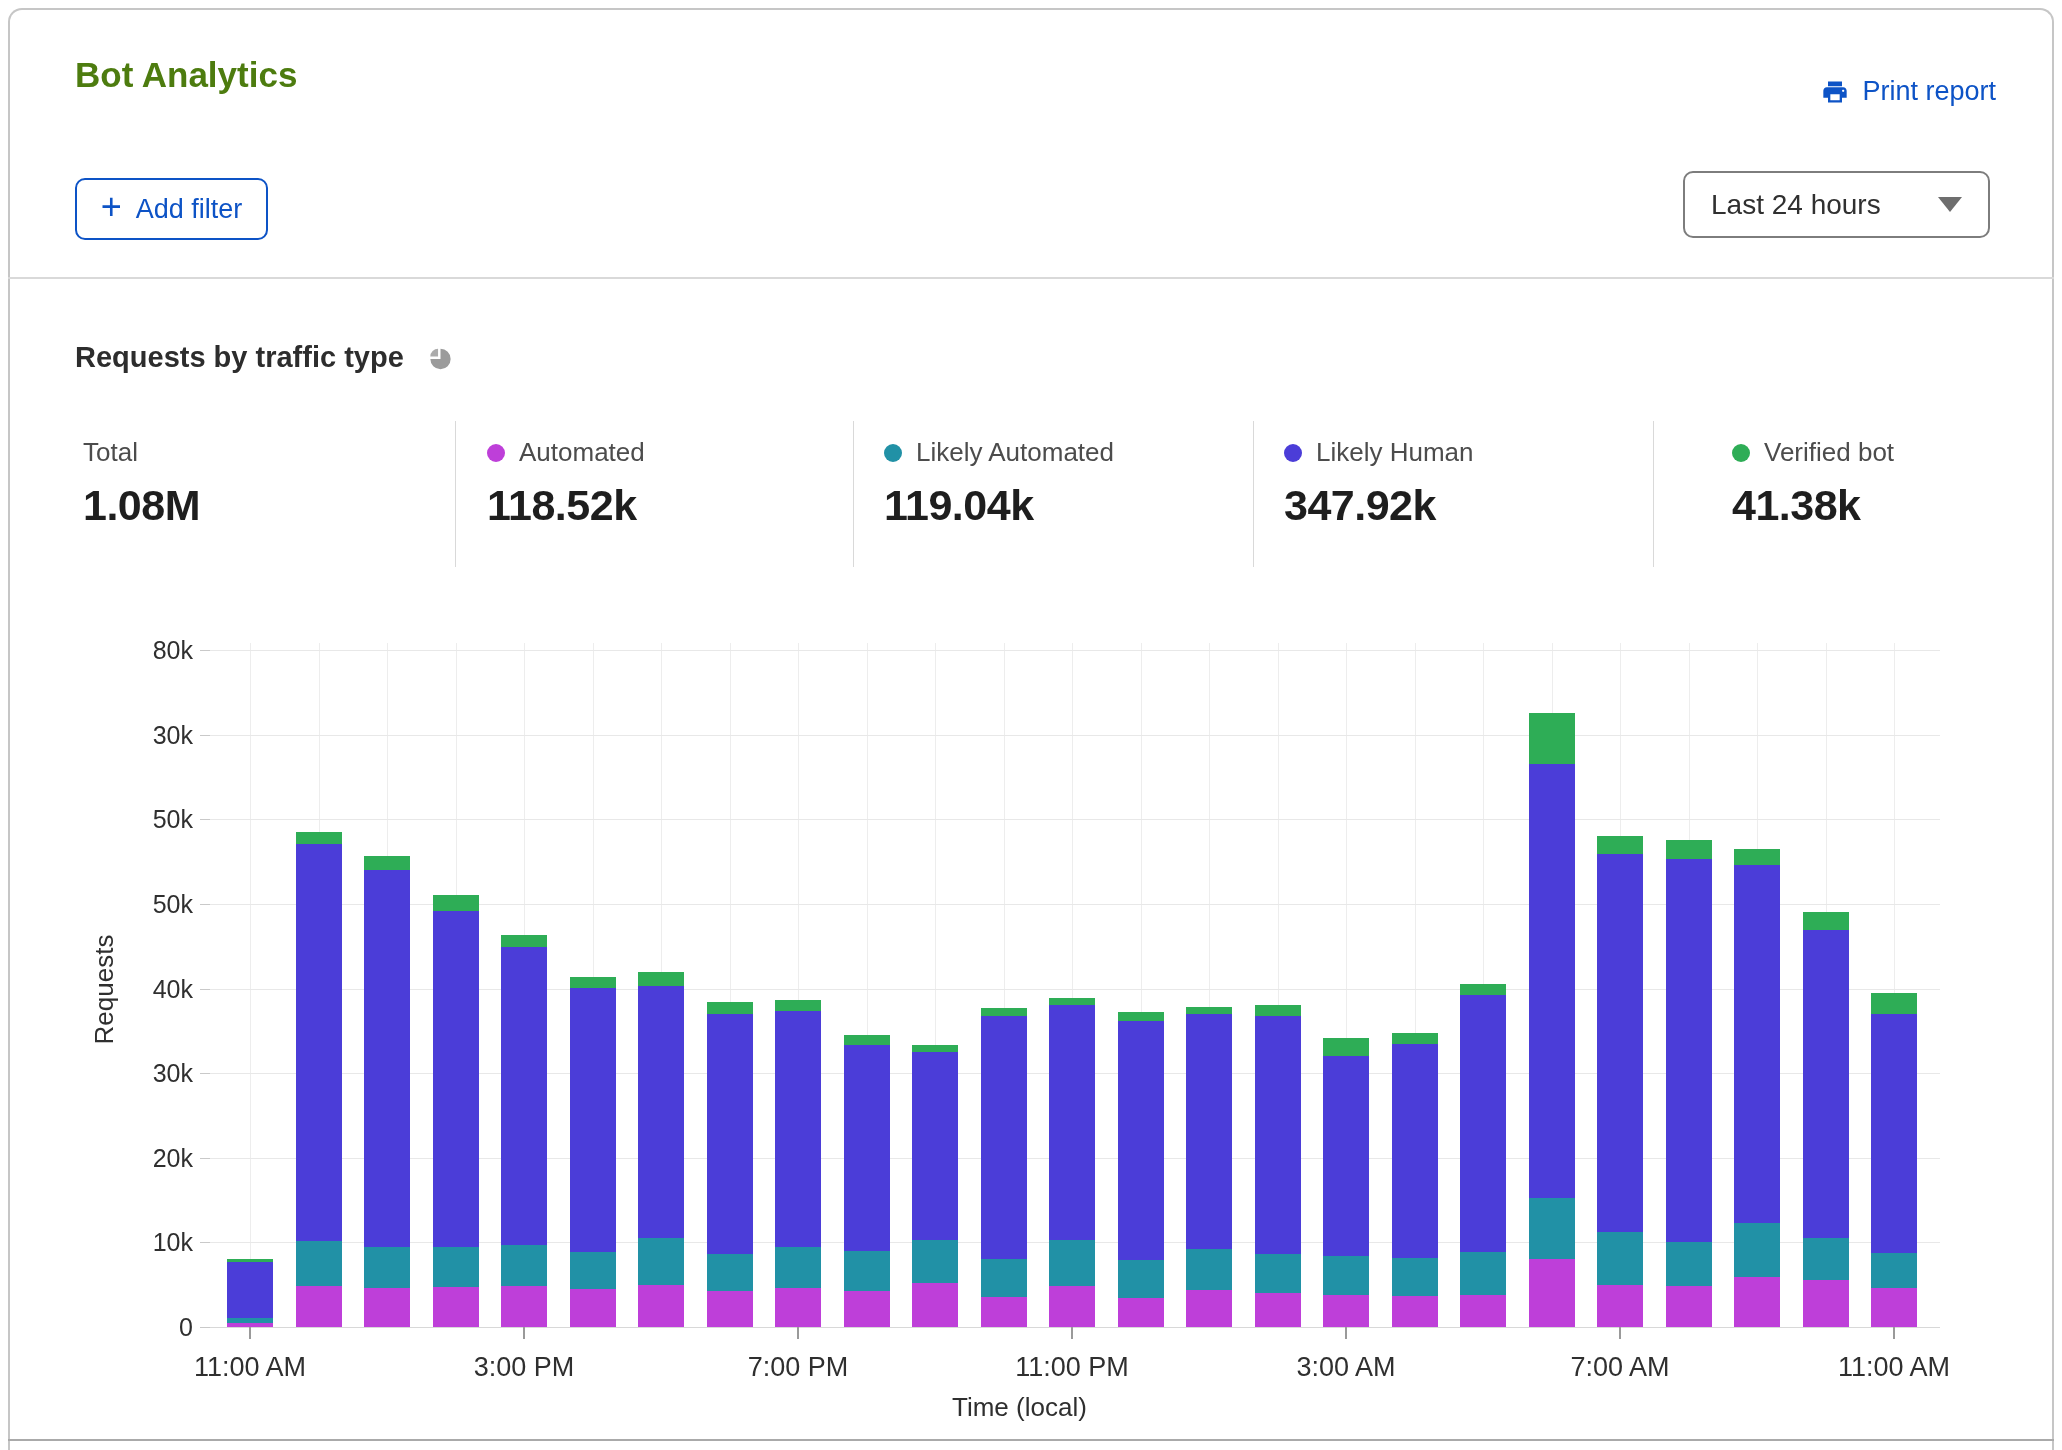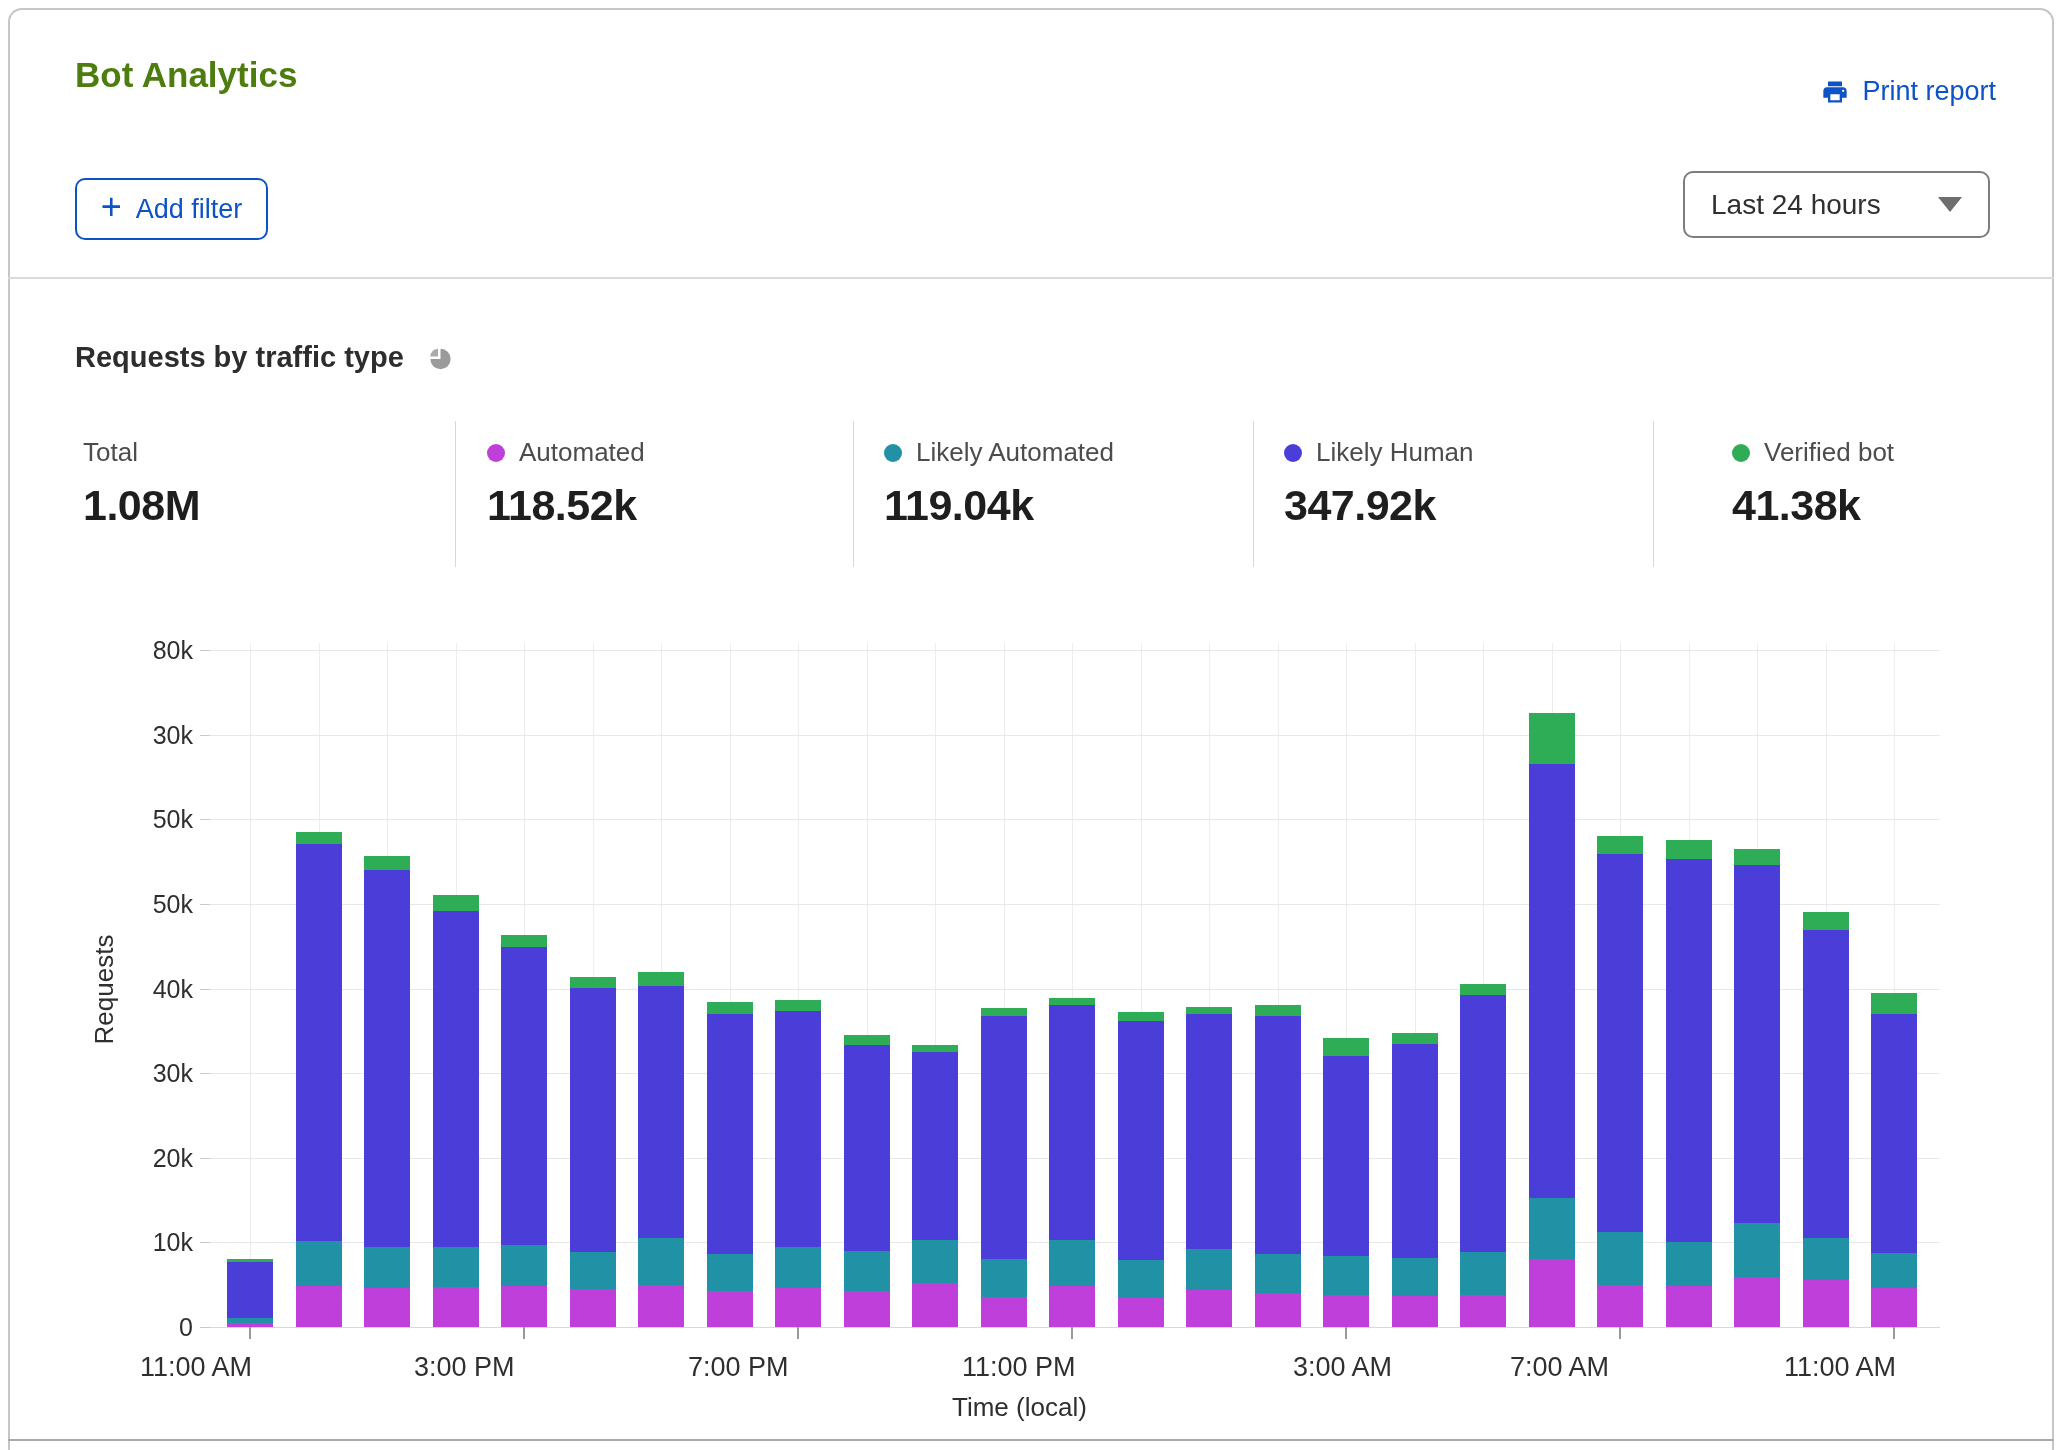--- a/index.html
+++ b/index.html
@@ -39,21 +39,21 @@
   .stat-value{font-size:43px;font-weight:700;color:#1e1e1e;margin-top:13px;letter-spacing:-0.5px;}
   .stat-divider{position:absolute;top:421px;height:146px;width:1px;background:#d9d9d9;}
 
   
   .hgrid{position:absolute;height:1px;background:#e8e8e8;}
   .hgrid.zero{background:#d8d8d8;}
   .vgrid{position:absolute;width:1px;background:#ededed;}
   .ytick-stub{position:absolute;width:10px;height:1px;background:#c9c9c9;}
   .ylab{position:absolute;width:130px;text-align:right;font-size:25px;color:#2f2f2f;line-height:28px;}
   .xtick{position:absolute;width:2px;height:12px;background:#9a9a9a;}
-  .xlab{position:absolute;width:220px;font-size:27px;color:#2f2f2f;}
+  .xlab{position:absolute;width:220px;text-align:center;font-size:27px;color:#2f2f2f;}
   .axis-y-title{position:absolute;left:43px;top:974px;width:122px;text-align:center;font-size:26px;
                 color:#2f2f2f;transform:rotate(-90deg);white-space:nowrap;}
   .axis-x-title{position:absolute;left:952px;top:1392px;width:240px;text-align:left;font-size:26px;color:#2f2f2f;}
   .bar{position:absolute;display:flex;flex-direction:column;}
   .bar-seg{width:100%;}
 </style>
 </head>
 <body>
 
 <div id="page">
@@ -341,21 +341,21 @@
       </div>
       <div class="xtick" style="left: 249px; top: 1327px;"></div>
       <div class="xlab" style="left: 140px; top: 1352px;">11:00 AM</div>
       <div class="xtick" style="left: 523px; top: 1327px;"></div>
       <div class="xlab" style="left: 414px; top: 1352px;">3:00 PM</div>
       <div class="xtick" style="left: 797px; top: 1327px;"></div>
       <div class="xlab" style="left: 688px; top: 1352px;">7:00 PM</div>
       <div class="xtick" style="left: 1071px; top: 1327px;"></div>
       <div class="xlab" style="left: 962px; top: 1352px;">11:00 PM</div>
       <div class="xtick" style="left: 1345px; top: 1327px;"></div>
-      <div class="xlab" style="left: 1293px; top: 1352px;">3:00 AM</div>
+      <div class="xlab" style="left: 1236px; top: 1352px;">3:00 AM</div>
       <div class="xtick" style="left: 1619px; top: 1327px;"></div>
       <div class="xlab" style="left: 1510px; top: 1352px;">7:00 AM</div>
       <div class="xtick" style="left: 1893px; top: 1327px;"></div>
       <div class="xlab" style="left: 1784px; top: 1352px;">11:00 AM</div>
     </div>
 
   <div class="bottom-divider"></div>
 </div>
 
 </body></html>

